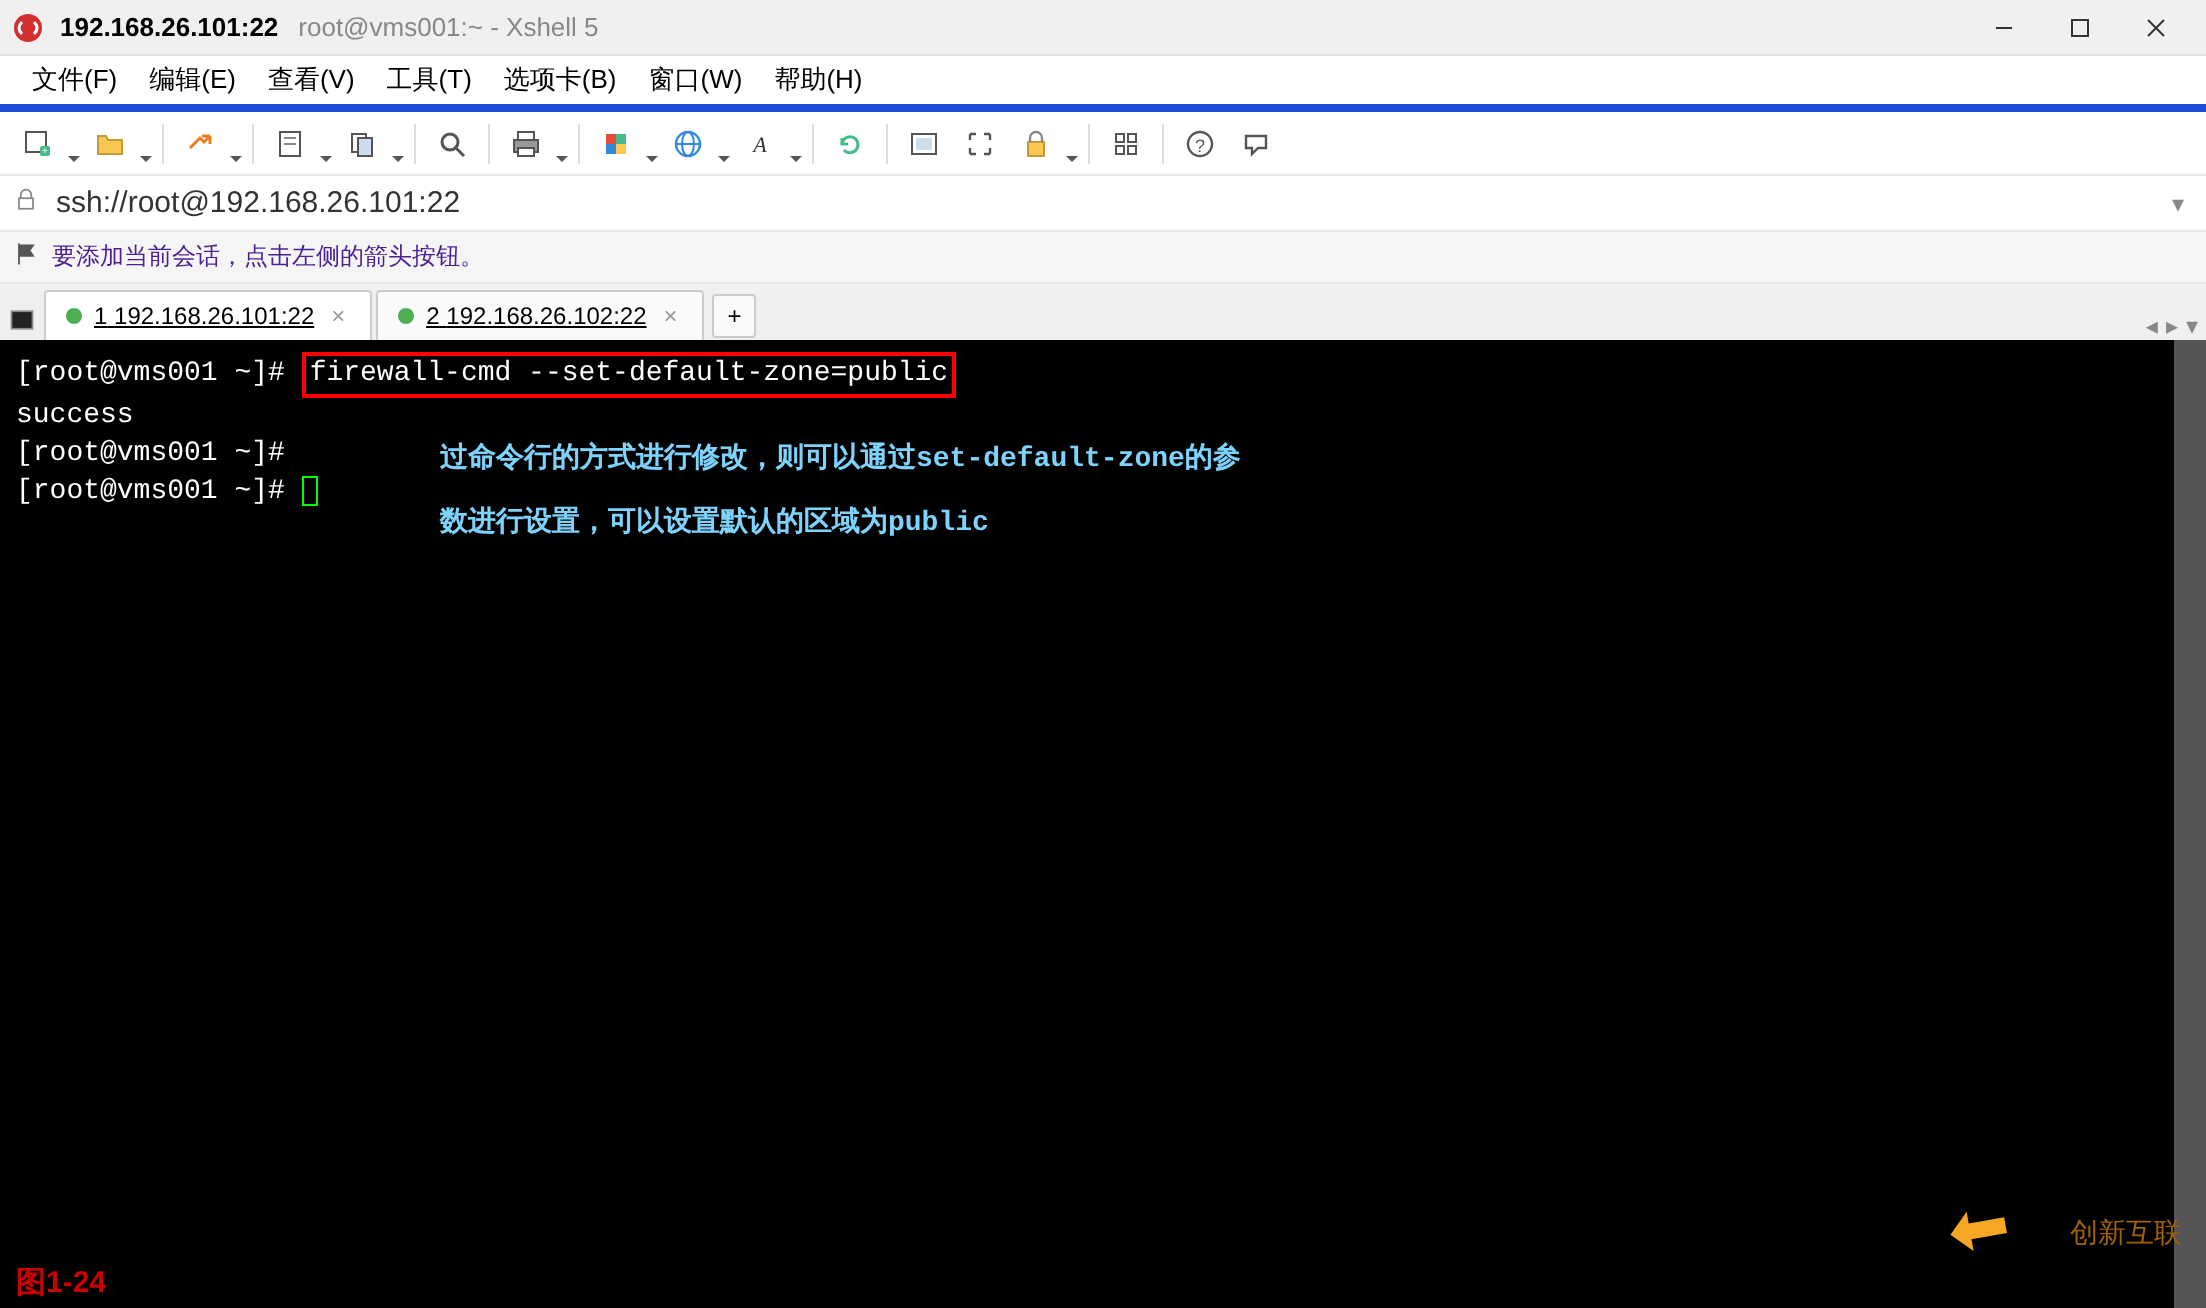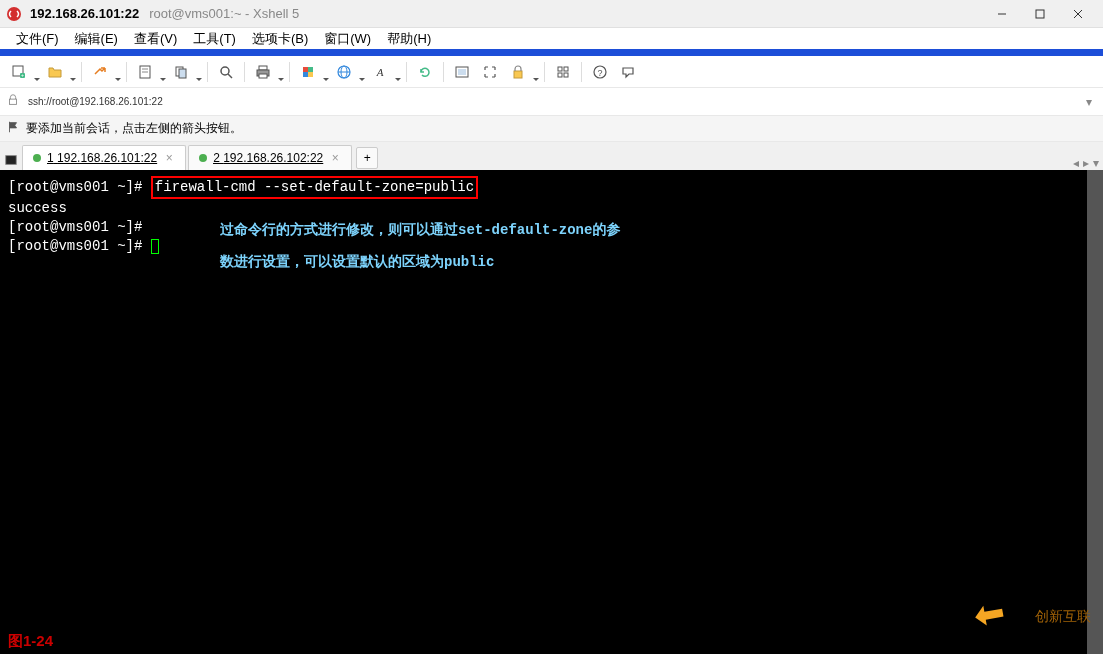--- a/index.html
+++ b/index.html
@@ -10,39 +10,39 @@
     .titlebar-icon { width: 16px; height: 16px; margin-right: 8px; }
     .titlebar-icon svg { width: 100%; height: 100%; }
     .titlebar-title { font-weight: bold; font-size: 13px; margin-right: 10px; }
     .titlebar-sub { color: #888; font-size: 13px; text-align: center; }
     .titlebar-spacer { flex: 1; }
     .win-controls { display: flex; }
     .win-btn { width: 38px; height: 24px; display: flex; align-items: center; justify-content: center; cursor: pointer; }
     .win-btn svg { width: 10px; height: 10px; }
     
     
-    .menubar { height: 28px; display: flex; align-items: center; padding: 0 8px; border-bottom: 7px solid #1d4ed8; }
+    .menubar { height: 28px; display: flex; align-items: center; padding: 0 8px; border-bottom: 4px solid #1d4ed8; }
     .menu-item { padding: 4px 8px; cursor: pointer; font-size: 13px; }
     
     
     .toolbar { height: 32px; display: flex; align-items: center; padding: 0 6px; gap: 2px; border-bottom: 1px solid #e8e8e8; }
     .tb-btn { width: 26px; height: 26px; display: flex; align-items: center; justify-content: center; cursor: pointer; border-radius: 2px; position: relative; }
     .tb-btn.dropdown::after { content: ''; position: absolute; right: 0; bottom: 4px; border-left: 3px solid transparent; border-right: 3px solid transparent; border-top: 3px solid #555; }
     .tb-btn.dropdown { width: 34px; padding-right: 8px; }
     .tb-sep { width: 1px; height: 20px; background: #ddd; margin: 0 3px; }
     .tb-btn svg { width: 16px; height: 16px; }
     
     
     .addressbar { height: 28px; display: flex; align-items: center; padding: 0 6px; border-bottom: 1px solid #e8e8e8; }
     .addr-icon { width: 16px; margin-right: 6px; }
-    .addr-text { font-size: 10px; color: #333; flex: 1; }
+    .addr-text { font-size: 15px; color: #333; flex: 1; }
     .addr-arrow { width: 16px; color: #888; text-align: center; }
     
     
-    .infobar { height: 26px; background: #f5f5f5; display: flex; align-items: center; padding: 0 6px; border-bottom: 1px solid #e8e8e8; font-size: 12px; color: #000000; }
+    .infobar { height: 26px; background: #f5f5f5; display: flex; align-items: center; padding: 0 6px; border-bottom: 1px solid #e8e8e8; font-size: 12px; color: #4c1d95; }
     .flag-icon { margin-right: 6px; }
     
     
     .tabbar { height: 28px; background: #f0f0f0; display: flex; align-items: flex-end; padding: 0 4px; position: relative; }
     .tab { display: flex; align-items: center; padding: 5px 10px; border: 1px solid #ccc; border-bottom: none; background: #fafafa; margin-right: 2px; cursor: pointer; border-radius: 2px 2px 0 0; font-size: 12px; margin-top: 25px; }
     .tab.active { background: #fff; }
     .tab-dot { width: 8px; height: 8px; border-radius: 50%; background: #4CAF50; margin-right: 6px; }
     .tab-label { margin-right: 6px; text-decoration: underline; }
     .tab-close { width: 12px; height: 12px; color: #999; cursor: pointer; display: flex; align-items: center; justify-content: center; }
     .tab-add { width: 22px; height: 22px; border: 1px solid #ccc; background: #fafafa; display: flex; align-items: center; justify-content: center; cursor: pointer; border-radius: 2px; margin-bottom: 1px; margin-left: 2px; }

